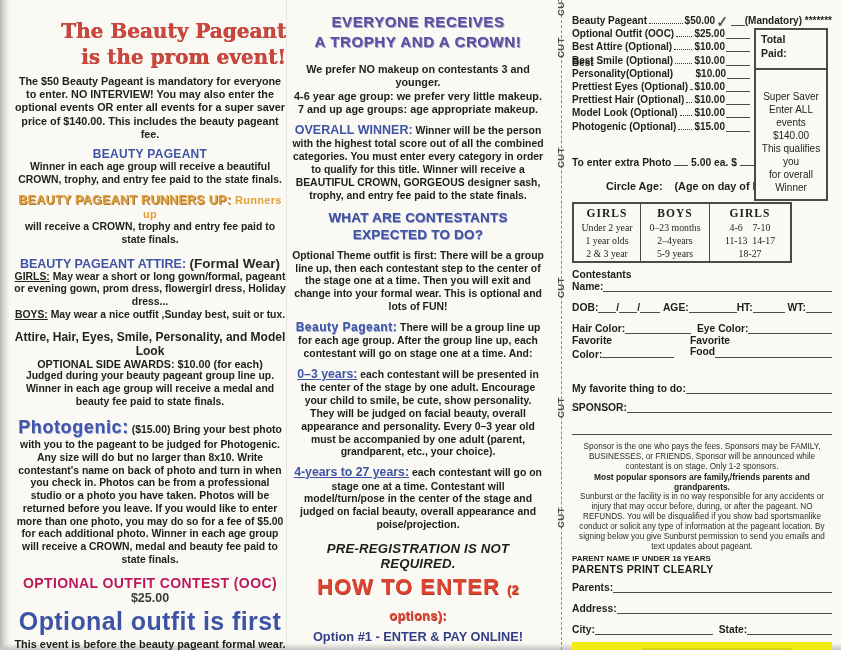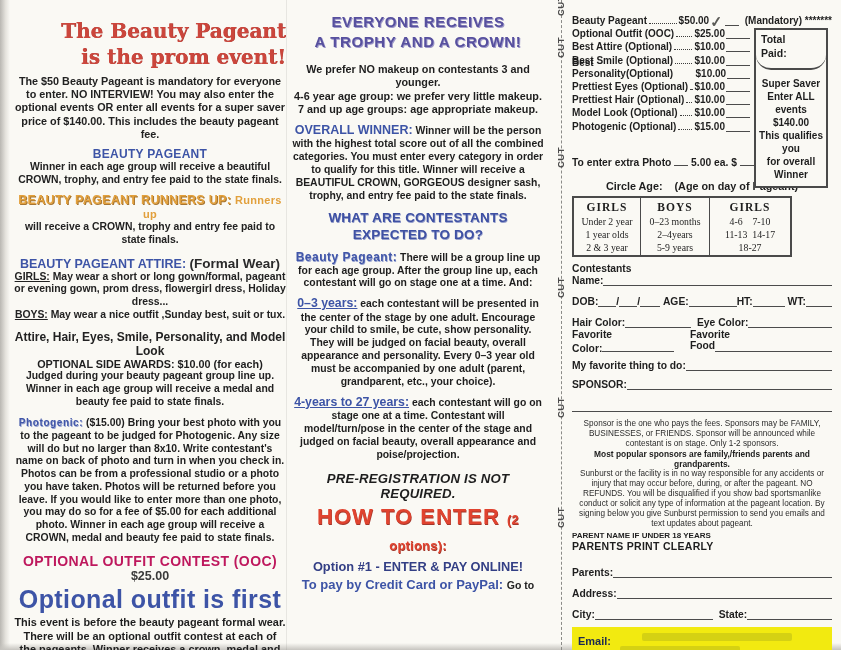--- a/index.html
+++ b/index.html
@@ -26,21 +26,21 @@
   .lc-bph{font-size:12px;font-weight:800;color:#3d54a6;margin-top:6px;letter-spacing:.3px;}
   .lc-body{font-size:10.4px;font-weight:600;line-height:1.22;color:#222;}
   .lc-runners{font-size:12.5px;font-weight:800;color:#e2a03c;margin-top:7px;
               text-shadow:1px 1px 0 #a87631;letter-spacing:.3px;}
   .lc-runlead{color:#e2a03c;text-shadow:none;font-size:11px;}
   .lc-attire{font-size:12.5px;font-weight:800;color:#3d54a6;margin-top:9px;}
   .lc-attire .fw{color:#2a2a2a;font-weight:600;font-size:13.5px;}
   .lbl-u{font-weight:700;text-decoration:underline;}
   .lc-sideh{font-size:12px;font-weight:800;color:#222;margin-top:9px;}
   .lc-sidesub{font-size:10.8px;font-weight:600;}
-  .lc-photog{font-size:10px;font-weight:800;color:#4156a8;letter-spacing:.6px;
+  .lc-photog{font-size:18px;font-weight:800;color:#4156a8;letter-spacing:.6px;
              text-shadow:.7px .7px 0 #9aa6d2;}
   .lc-photo-wrap{margin-top:9px;font-size:10.4px;font-weight:600;line-height:1.22;text-align:center;}
   .lc-ooch{font-size:14px;font-weight:800;color:#be185d;margin-top:9px;letter-spacing:.4px;}
   .lc-oocp{font-size:12.5px;font-weight:800;color:#3a3a3a;}
   .lc-ooct{font-size:25px;font-weight:800;color:#3d54a6;margin-top:2px;letter-spacing:.4px;}
   .lc-oocb{font-size:10.9px;font-weight:600;line-height:1.24;margin-top:2px;}
 
   
   .mc-title{font-size:15px;font-weight:800;color:#57509e;letter-spacing:.6px;line-height:1.3;
             text-shadow:1px 1px 0 #9d98c9;}
@@ -59,27 +59,27 @@
   .mc-pay{font-size:13px;font-weight:800;color:#3d54a6;margin-top:3px;}
   .mc-goto{font-size:10.5px;font-weight:700;color:#222;}
 
   
   .fee-top{display:flex;align-items:flex-end;font-size:10px;font-weight:600;height:14px;}
   .fees{width:178px;}
   .fee-row{display:flex;align-items:flex-end;font-size:10px;font-weight:600;height:13.2px;}
   .fee-dots{flex:1;border-bottom:1.6px dotted #3c3c3c;margin:0 2px 2px 2px;}
   .fee-blank{width:24px;border-bottom:1px solid #4c4c4c;margin-left:1px;height:10px;}
   .check{color:#5a5a56;font-size:15px;line-height:8px;margin:0 1px 0 1px;transform:rotate(-5deg);}
-  .mand{font-size:10px;font-weight:600;margin-left:6px;white-space:nowrap;}
+  .mand{font-size:10px;font-weight:600;white-space:nowrap;}
   .totbox{position:absolute;top:28px;left:182px;right:4px;border:2px solid #4a4a4a;background:#faf9f4;}
-  .totbox .tsec{border-bottom:2px solid #4a4a4a;padding:3px 5px 8px 5px;font-size:10.5px;font-weight:600;line-height:1.3;border-radius:15px;}
-  .totbox .ssec{padding:7px 2px 5px 2px;text-align:center;font-size:10px;font-weight:700;line-height:1.3;}
+  .totbox .tsec{border-bottom:2px solid #4a4a4a;padding:3px 5px 8px 5px;font-size:10.5px;font-weight:600;line-height:1.3;}
+  .totbox .ssec{padding:20px 2px 5px 2px;text-align:center;font-size:10px;font-weight:400;line-height:1.3;}
   .extra{font-size:10.3px;font-weight:600;margin-top:22px;width:190px;}
   .circle-hdr{font-size:10.8px;font-weight:700;margin-top:12px;text-align:center;}
-  .agetable{width:216px;border:2px solid #4a4a4a;margin-top:4px;display:grid;
+  .agetable{width:216px;border:2px solid #4a4a4a;margin-top:10px;display:grid;
             grid-template-columns:31% 32% 37%;font-family:"Liberation Serif",serif;}
   .agetable .cell{padding:0 2px;font-size:9.8px;line-height:1.35;text-align:center;white-space:pre;}
   .agetable .hd{font-weight:700;font-size:11.5px;letter-spacing:1px;padding-top:2px;}
   .agetable .c1{border-right:1.5px solid #4a4a4a;}
   .agetable .c2{border-right:1.5px solid #4a4a4a;}
   .frm-lbl{font-size:10.3px;font-weight:700;}
   .frm-line{display:flex;align-items:flex-end;margin-top:9px;font-size:10.3px;font-weight:700;}
   .frm-line .bl{flex:1;}
   .fine{font-size:8.2px;font-weight:500;line-height:1.22;text-align:center;margin-top:7px;color:#2c2c2c;}
   .fine-b{font-size:8.4px;font-weight:700;text-align:center;line-height:1.22;color:#1c1c1c;}
@@ -172,20 +172,21 @@
 
     <p class="mc-para" style="font-weight:700">
       <span class="mc-ow">OVERALL WINNER:</span>
       <span>Winner will be the person with the highest total score out of all the combined categories. You must enter every category in order to qualify for this title.  Winner will receive a BEAUTIFUL CROWN, GORGEOUS designer sash, trophy, and entry fee paid to the state finals.</span>
     </p>
 
     <div class="mc-exp">
       <span>WHAT ARE CONTESTANTS</span><br>
       <span>EXPECTED TO DO?</span>
     </div>
+    <p class="mc-para" style="font-weight:700">Optional Theme outfit is first: There will be a group line up, then each contestant step to the center of the stage one at a time. Then you will exit and change into your formal wear. This is optional and lots of FUN!</p>
 
     <p class="mc-para">
       <span class="mc-bp">Beauty Pageant:</span>
       <span>There will be a group line up for each age group. After the group line up, each contestant will go on stage one at a time. And:</span>
     </p>
 
     <p class="mc-para" style="font-weight:700">
       <span class="mc-yrs">0–3 years:</span>
       <span>each contestant will be presented in the center of the stage by one adult. Encourage your child to smile, be cute, show personality. They will be judged on facial beauty, overall appearance and personality. Every 0–3 year old must be accompanied by one adult (parent, grandparent, etc., your choice).</span>
     </p>
@@ -341,40 +342,40 @@
       </div>
       <div style="flex:1">
         <div>Favorite</div>
         <div style="display:flex">
             <span>Food</span>
             <span class="bl" style="flex:1"></span>
           </div>
       </div>
     </div>
 
-    <div class="frm-line" style="margin-top:5px">
+    <div class="frm-line" style="margin-top:22px">
       <span>My favorite thing to do:</span>
         <span class="bl"></span>
     </div>
     <div class="frm-line" style="margin-top:7px">
       <span>SPONSOR:</span>
         <span class="bl"></span>
     </div>
     <div class="frm-line" style="margin-top:10px">
       <span class="bl"></span>
     </div>
 
     <p class="fine">Sponsor is the one who pays the fees. Sponsors may be FAMILY,  BUSINESSES,  or FRIENDS. Sponsor will be announced while contestant is on stage.  Only 1-2 sponsors.</p>
     <p class="fine-b">Most popular sponsors are family,/friends parents and grandparents.</p>
     <p class="fine" style="margin-top:0">Sunburst or the facility is in no way responsible for any accidents or injury that may occur before, during, or after the pageant. NO REFUNDS. You will be disqualified if you show bad sportsmanlike conduct or solicit any type of information at the pageant location. By signing below you give Sunburst permission to send you emails and text updates about pageant.</p>
 
     <div class="p18">PARENT NAME IF UNDER 18 YEARS</div>
     <div class="pclear">PARENTS  PRINT CLEARLY</div>
 
-    <div class="frm-line" style="margin-top:14px">
+    <div class="frm-line" style="margin-top:6px">
       <span>Parents:</span>
         <span class="bl"></span>
     </div>
     <div class="frm-line">
       <span>Address:</span>
         <span class="bl"></span>
     </div>
     <div class="frm-line">
       <span>City:</span><span class="bl" style="flex:0 0 118px"></span>&nbsp;&nbsp;<span>State:</span><span class="bl"></span>
     </div>

